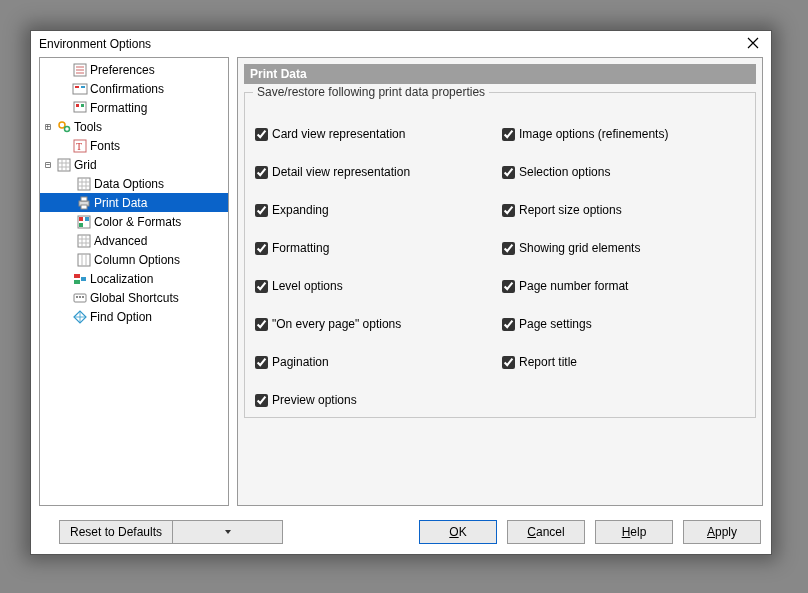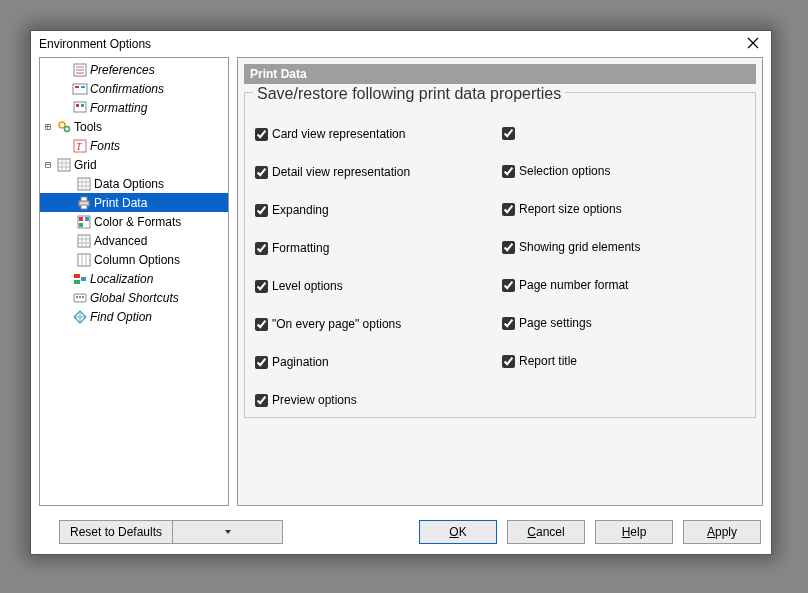--- a/index.html
+++ b/index.html
@@ -20,28 +20,28 @@
   .body { flex:1; display:flex; gap:8px; padding:0 8px 4px 8px; overflow:hidden; }
   .tree-pane { width:190px; border:1px solid #999; background:#fff; padding:2px 0; overflow:auto; }
   .tree ul { list-style:none; margin:0; padding:0; }
   .tree li { white-space:nowrap; }
   .tree .node { display:flex; align-items:center; height:19px; padding-right:4px; cursor:default;}
   .tree .node .exp { width:12px; text-align:center; color:#555; font-size:10px; font-family:monospace;}
   .tree .node .icon { width:16px; height:16px; margin:0 2px; display:flex; align-items:center; justify-content:center; }
   .tree .node .icon svg { width:16px; height:16px; }
   .tree .node.selected { background:#0a63c9; color:#fff; }
   .indent-0 { padding-left:2px; }
-  .indent-1 { padding-left:14px;font-style:italic; }
+  .indent-1 { padding-left:14px; }
   .indent-2 { padding-left:34px; }
   .dotline { margin-left:4px; }
 
   .content-pane { flex:1; border:1px solid #999; background:#f5f5f5; padding:6px; overflow:auto; }
   .section-header { background:#9e9e9e; color:#fff; font-weight:bold; padding:3px 6px; font-size:12px; }
   .groupbox { margin-top:8px; border:1px solid #c8c8c8; background:#f5f5f5; position:relative; padding:14px 10px 10px 10px; }
-  .groupbox .legend { position:absolute; top:-8px; left:8px; background:#f5f5f5; padding:0 4px; color:#333; font-size:16px;}
+  .groupbox .legend { position:absolute; top:-8px; left:8px; background:#f5f5f5; padding:0 4px; color:#333; font-size:12px;}
   .checks { display:flex; gap:4px; }
   .check-col { flex:1; display:flex; flex-direction:column; gap:4px; }
   .check { display:flex; align-items:center; gap:4px; font-size:12px; color:#000;margin-top:20px; }
   .check input { margin:0; width:13px; height:13px; accent-color:#333; }
   .check label { cursor:default; }
 
   .footer { height:44px; display:flex; align-items:center; padding:0 10px; gap:10px; }
   .footer .spacer { flex:1; }
   .btn { height:24px; min-width:78px; background:#eaeaea; border:1px solid #999; font-size:12px; color:#000; padding:0 10px; display:flex; align-items:center; justify-content:center; cursor:default;}
   .btn.primary { border:1.5px solid #0a63c9; }
@@ -281,20 +281,21 @@
                   <label>Pagination</label>
                 </div>
               <div class="check">
                   <input type="checkbox" checked="" style="">
                   <label>Preview options</label>
                 </div>
             </div>
             <div class="check-col">
               <div class="check">
                   <input type="checkbox" checked="" style="">
+                  <label>Image options (refinements)</label>
                 </div>
               <div class="check">
                   <input type="checkbox" checked="" style="">
                   <label>Selection options</label>
                 </div>
               <div class="check">
                   <input type="checkbox" checked="" style="">
                   <label>Report size options</label>
                 </div>
               <div class="check">

